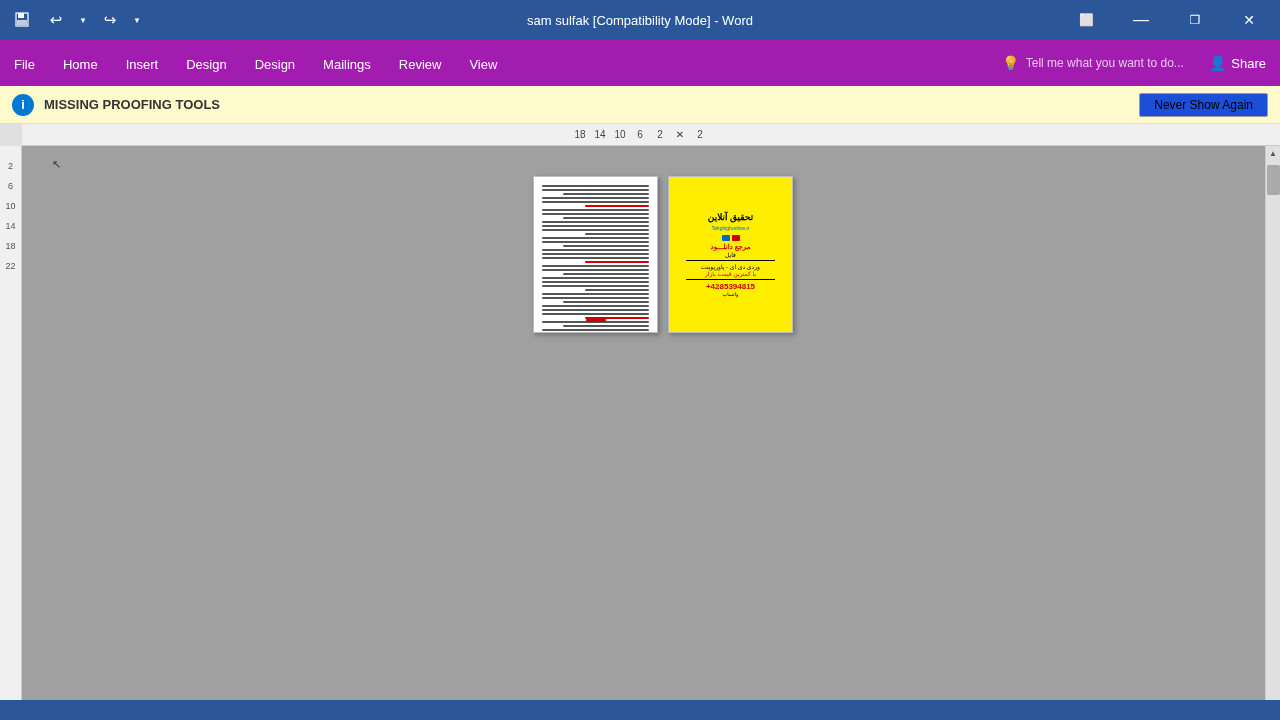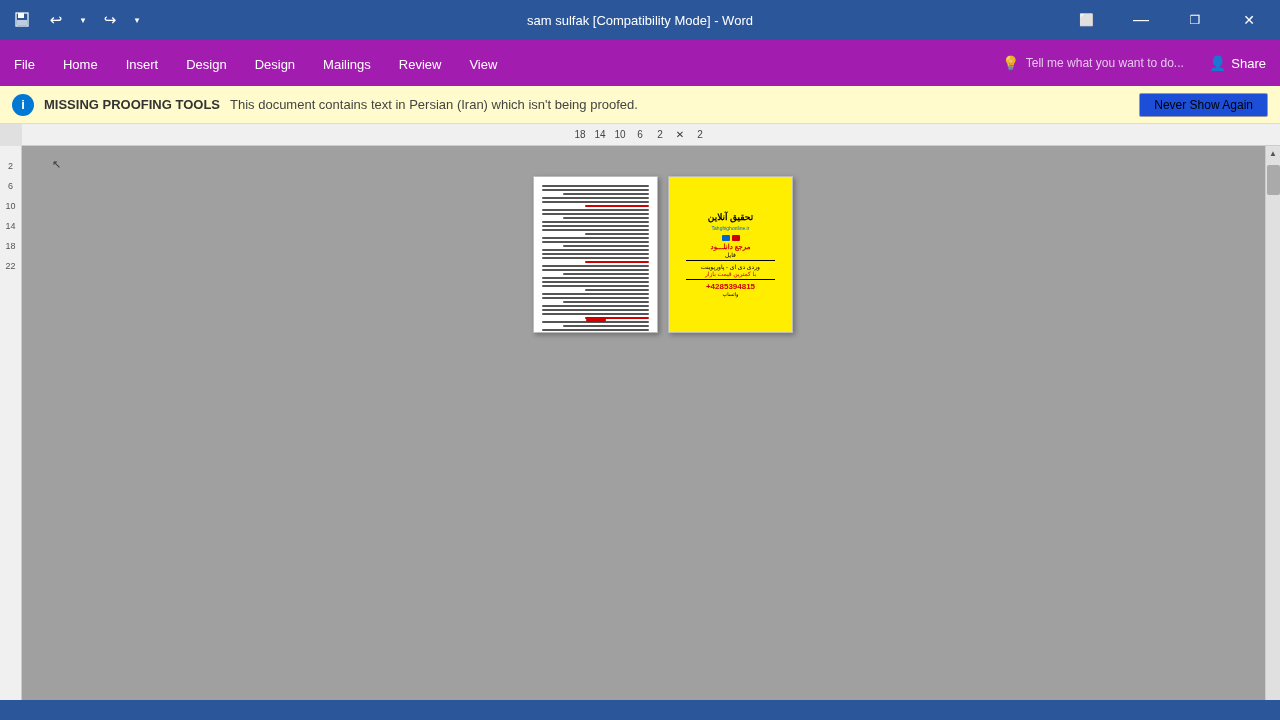--- a/index.html
+++ b/index.html
@@ -381,21 +381,20 @@
     <span style="font-size:14px;">👤</span>
     <span>Share</span>
   </div>
 </div>
 
 <div class="notification-bar">
   <div class="notification-icon">
     <span>i</span>
   </div>
   <span class="notification-title">MISSING PROOFING TOOLS</span>
-  <span class="notification-text">This document contains text in Persian (Iran) which isn't being proofed.</span>
   <button class="notification-btn">Never Show Again</button>
 </div>
 
 <div class="ruler-area">
   <div style="width:22px; background:#e0e0e0; height:22px; position:absolute; left:0; top:0;"></div>
   <div class="ruler-numbers">
     <div class="ruler-num">18</div>
     <div class="ruler-num">14</div>
     <div class="ruler-num">10</div>
     <div class="ruler-num">6</div>

